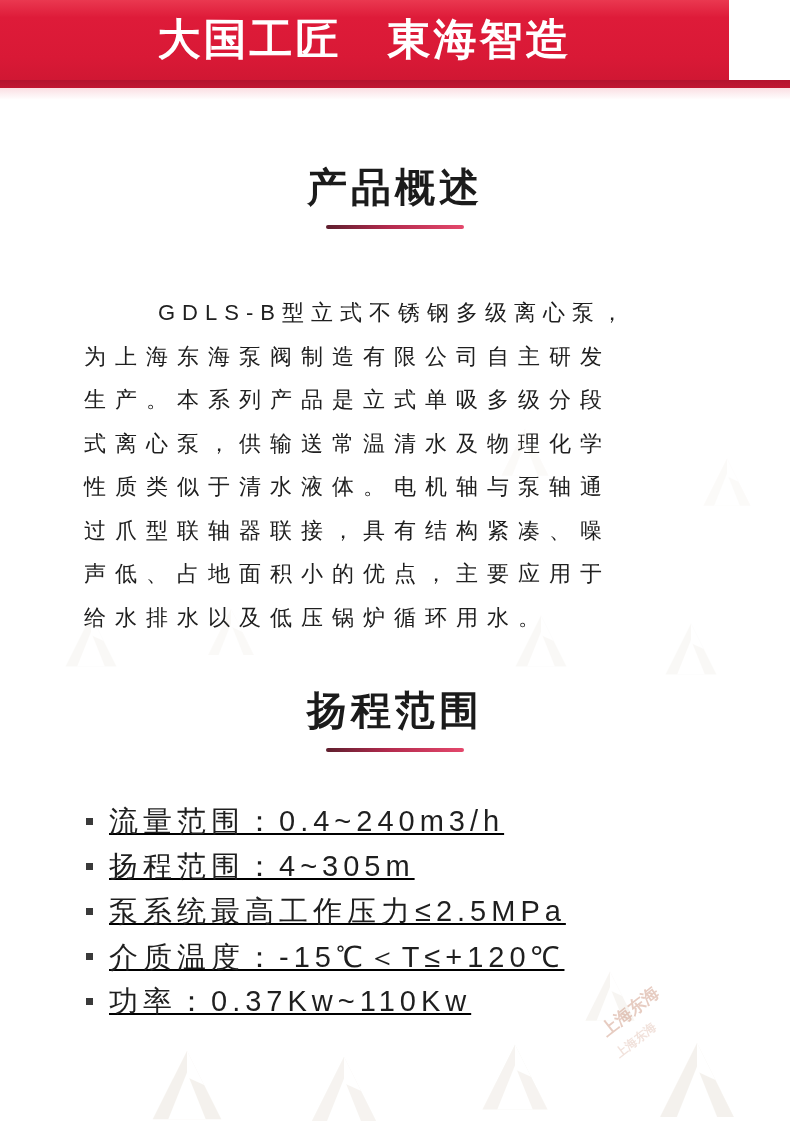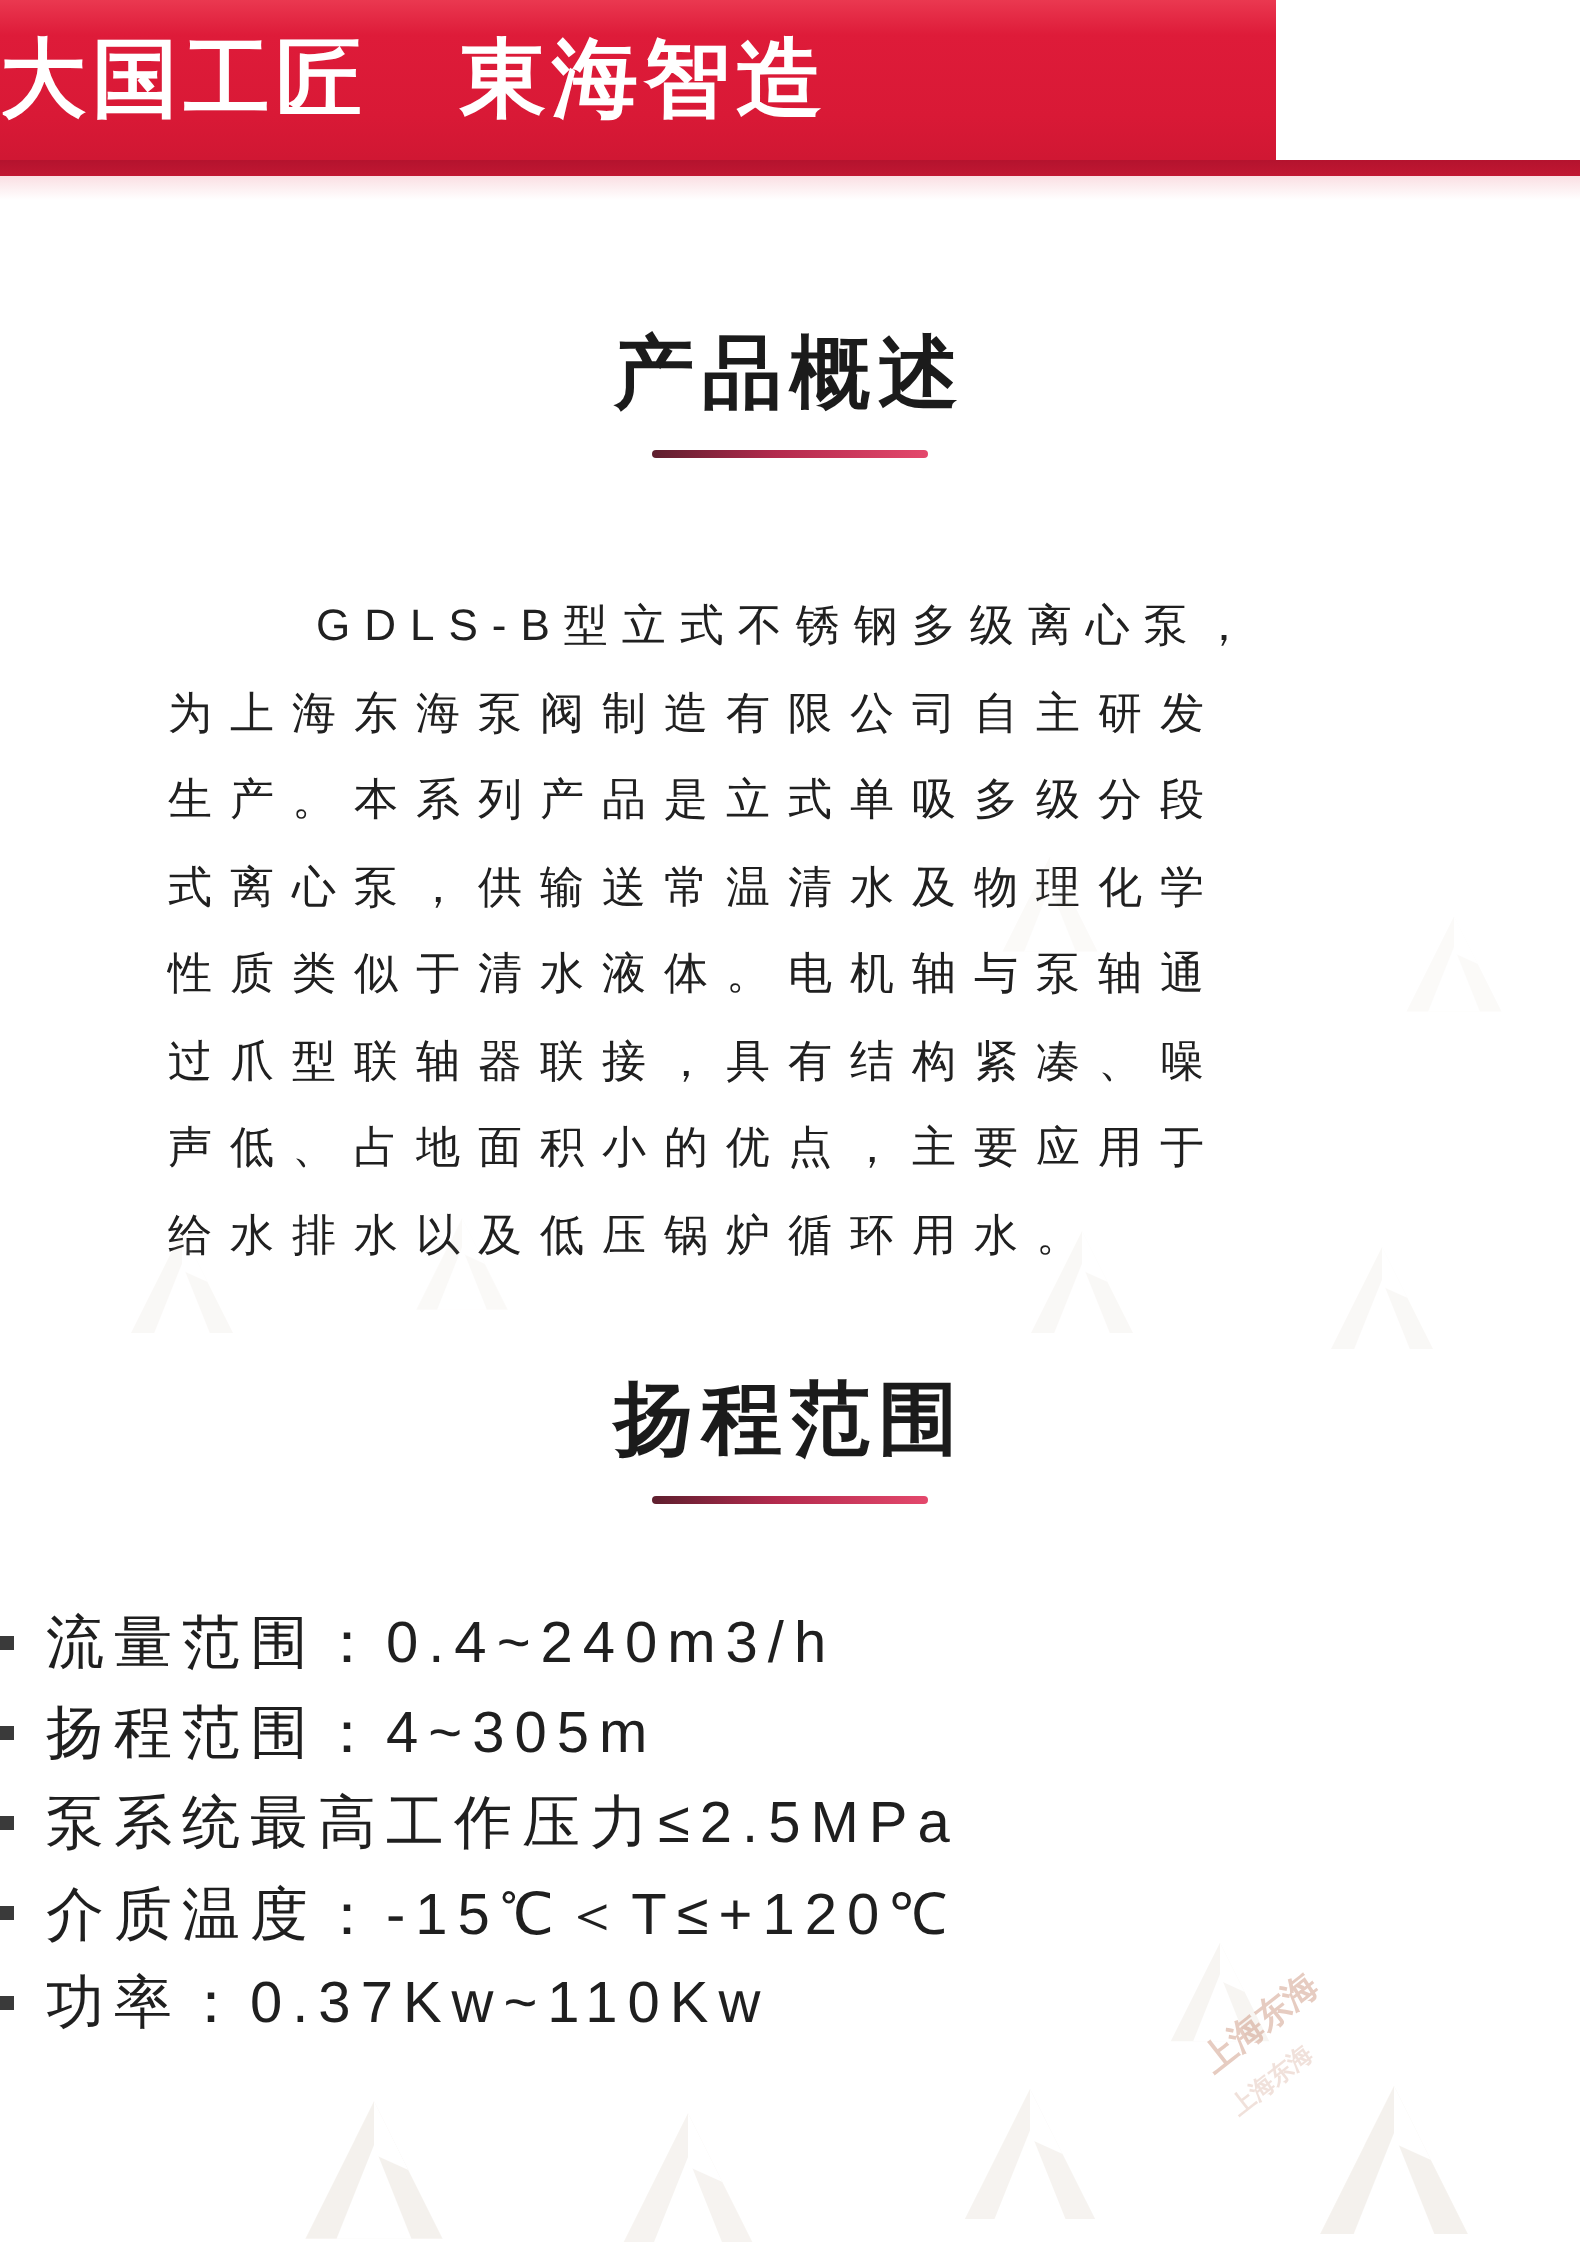--- a/index.html
+++ b/index.html
@@ -7,23 +7,23 @@
     width: 790px; height: 1121px;
     background: #ffffff;
     font-family: "Liberation Sans", sans-serif;
     overflow: hidden;
     position: relative;
   }
 
   
   .banner {
     position: relative;
-    width: 638px; height: 80px;
+    width: 729px; height: 80px;
     background: linear-gradient(180deg, #ea3850 0%, #de1b39 22%, #d91936 72%, #d01733 100%);
-    display: flex; align-items: center; justify-content: flex-start;
+    display: flex; align-items: center; justify-content: center;
   }
   .banner-title {
     color: #ffffff;
     font-size: 43px;
     font-weight: bold;
     letter-spacing: 3px;
     white-space: nowrap;
   }
   .banner-strip {
     width: 790px; height: 8px;
@@ -65,20 +65,22 @@
     letter-spacing: 9px;
     white-space: nowrap;
     color: #202020;
   }
   .para-line.first { padding-left: 74px; letter-spacing: 7px; }
 
   
   .bullet-list {
     list-style: none;
     margin-top: 47px;
+    padding-left: 86px;
+    text-decoration: underline;
   }
   .bullet-item {
     display: flex;
     align-items: center;
     height: 45px;
     font-size: 29px;
     letter-spacing: 5px;
     color: #1f1f1f;
     white-space: nowrap;
   }

